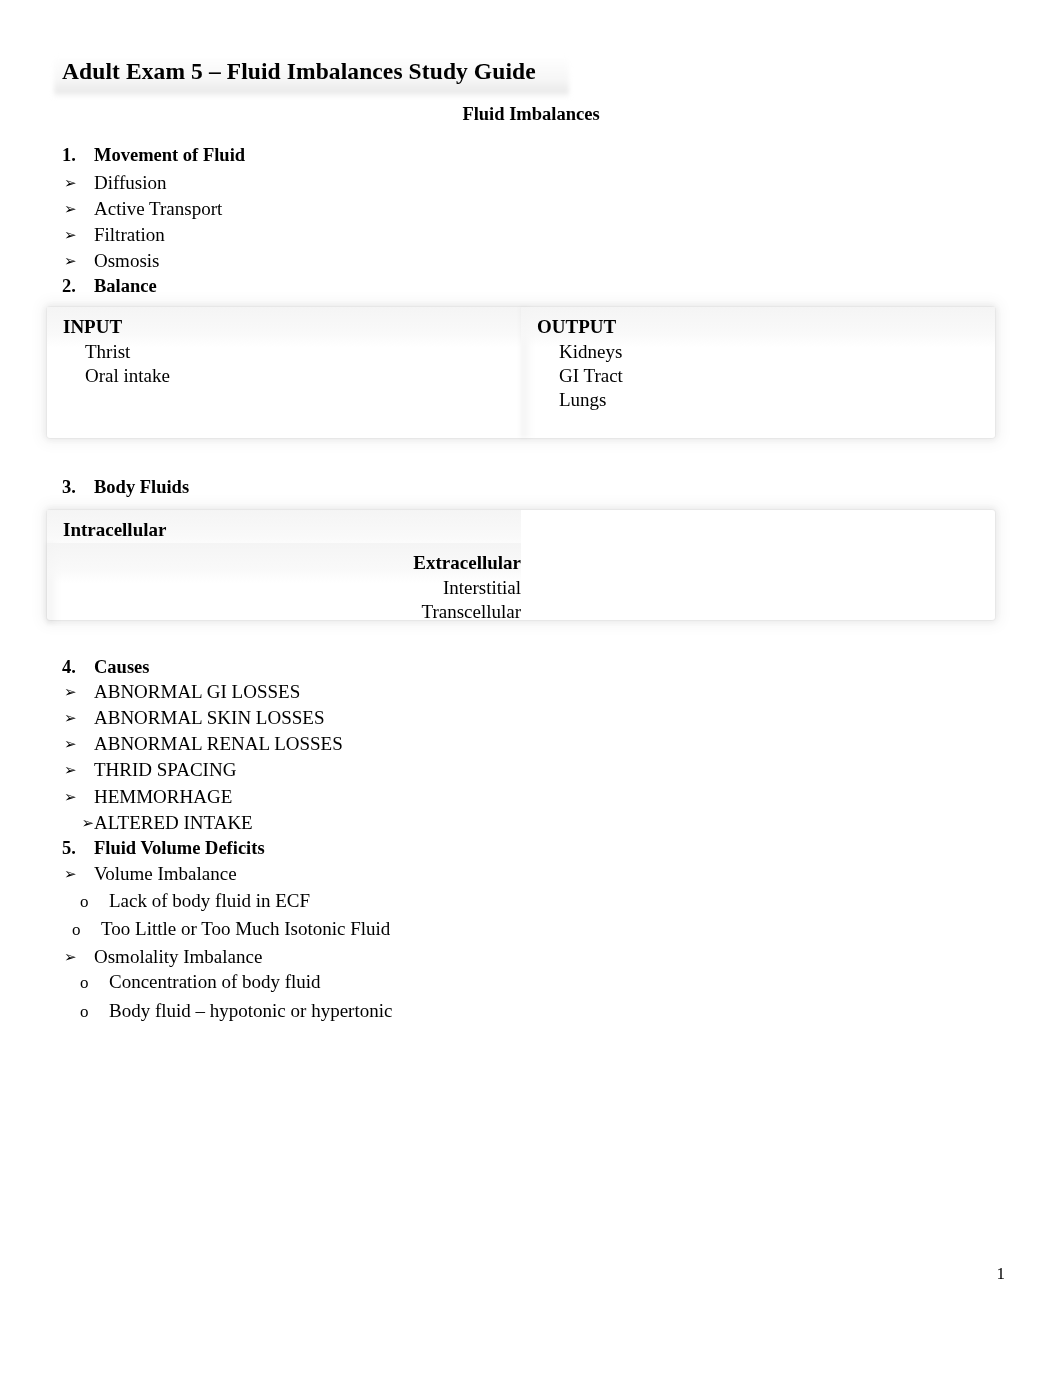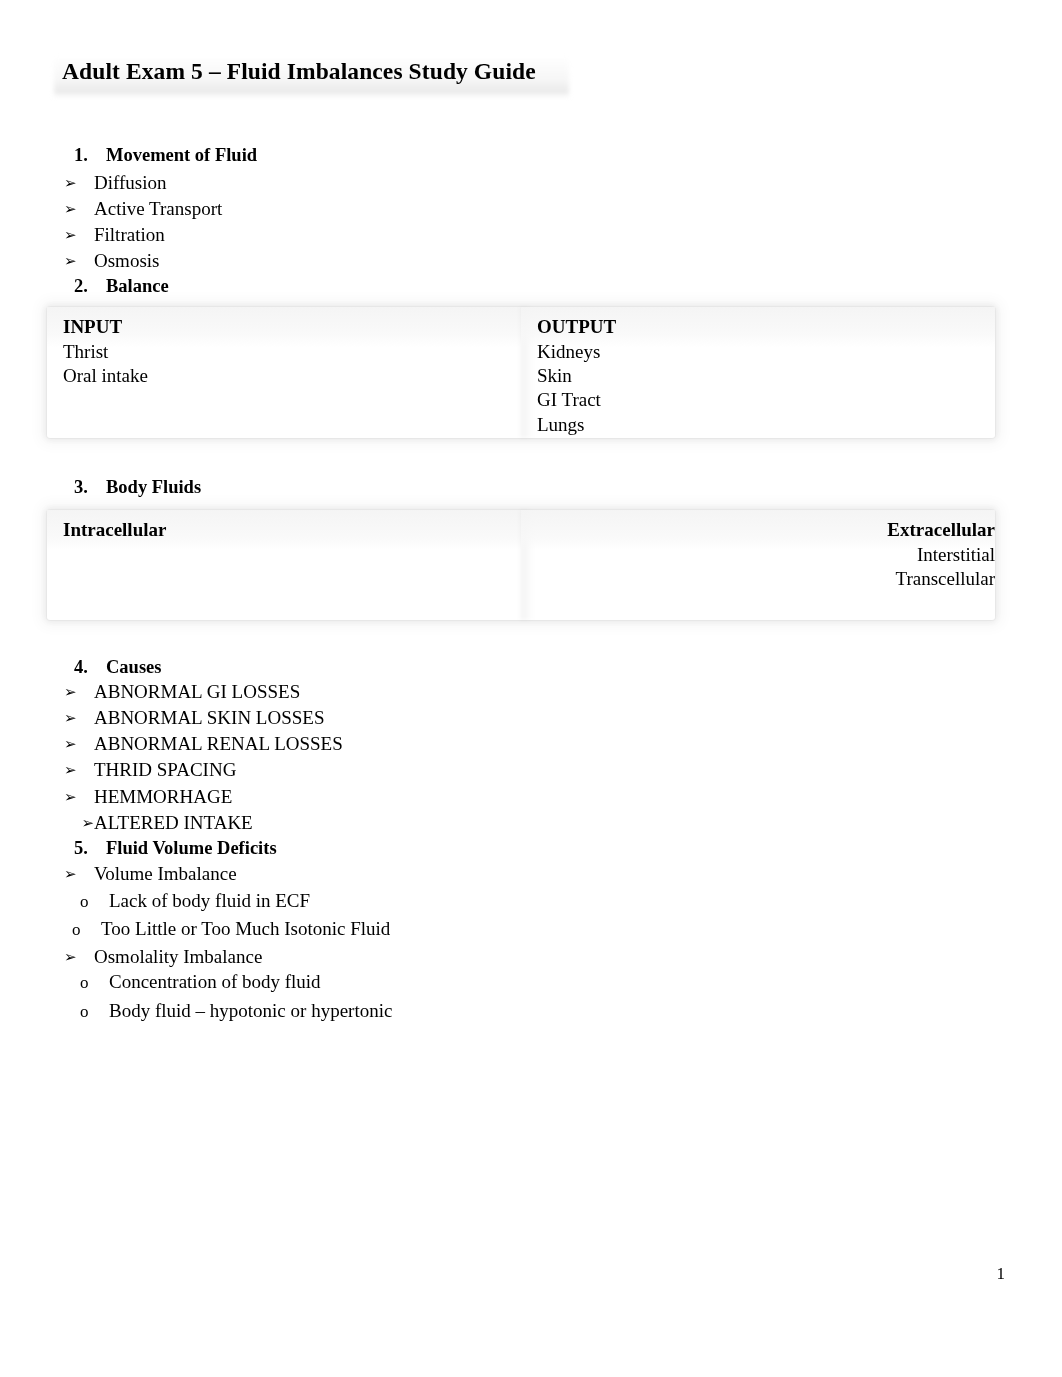--- a/index.html
+++ b/index.html
@@ -66,21 +66,20 @@
     font-size: 18.5px;
     font-weight: bold;
   }
 
   
   .num-item {
     position: absolute;
     font-size: 18.5px;
     font-weight: bold;
     white-space: nowrap;
-    margin-left: 12px;
   }
   .num-item .num {
     display: inline-block;
     width: 32px;
   }
 
   .bullet-item {
     position: absolute;
     font-size: 19px;
     white-space: nowrap;
@@ -159,40 +158,42 @@
     z-index: 2;
     font-size: 19px;
     padding: 0 0 0 16px;
     line-height: 24.2px;
     white-space: nowrap;
   }
   .cell-body {
     position: relative;
     z-index: 2;
     padding-top: 2px;
+    padding-left: 22px;
   }
 
   
   .page-number {
     position: absolute;
     right: 57px;
     top: 1264px;
     font-size: 17px;
   }
 </style>
 </head>
 <body>
 
 <div class="page">
 
   <div class="title-wrap">
     <div class="title-band"></div>
     <div class="doc-title">Adult Exam 5 – Fluid Imbalances Study Guide</div>
   </div>
 
+  <div class="subtitle">Fluid Imbalances</div>
 
   <div class="num-item" style="left:62px; top:145px;">
     <span class="num">1.</span><span>Movement of Fluid</span>
   </div>
 
   <div class="bullet-item" style="left:64px; top:172px;">
     <span class="marker">➢</span><span>Diffusion</span>
   </div>
   <div class="bullet-item" style="left:64px; top:198px;">
     <span class="marker">➢</span><span>Active Transport</span>
@@ -217,33 +218,32 @@
         <div class="cell-line">Thrist</div>
         <div class="cell-line">Oral intake</div>
       </div>
     </div>
     <div class="tcol" style="width:474px;">
       <div class="tcol-divider" style="left:0;"></div>
       <div class="thead-tint"></div>
       <div class="cell-head">OUTPUT</div>
       <div class="cell-body">
         <div class="cell-line">Kidneys</div>
-        <div class="cell-line">Skin</div>
         <div class="cell-line">GI Tract</div>
         <div class="cell-line">Lungs</div>
       </div>
     </div>
   </div>
 
   <div class="num-item" style="left:62px; top:477px;">
     <span class="num">3.</span><span>Body Fluids</span>
   </div>
 
   <div class="tbl-shadow" style="left:47px; top:510px; width:948px; height:110px;"></div>
-  <div class="tbl-inner" style="left:47px; top:510px; width:948px; height:110px;">
+  <div class="tbl-inner" style="left:47px; top:510px; width:948px; height:110px;flex-direction:column;">
     <div class="tcol" style="width:474px;">
       <div class="thead-tint"></div>
       <div class="cell-head">Intracellular</div>
       <div class="cell-body"></div>
     </div>
     <div class="tcol" style="width:474px;text-align:right;">
       <div class="tcol-divider" style="left:0;"></div>
       <div class="thead-tint"></div>
       <div class="cell-head">Extracellular</div>
       <div class="cell-body">

